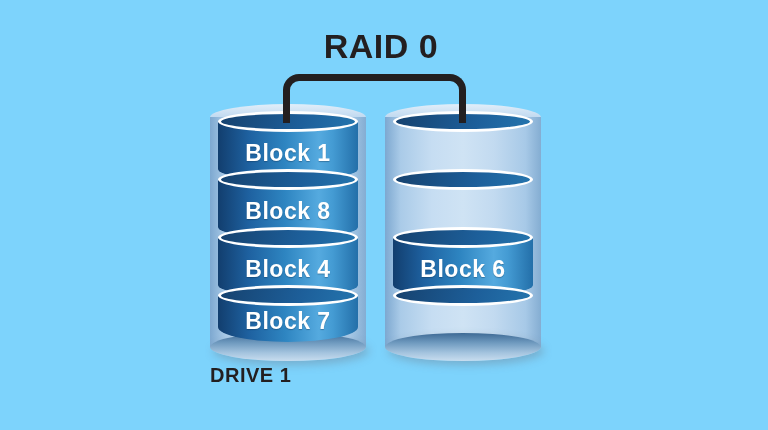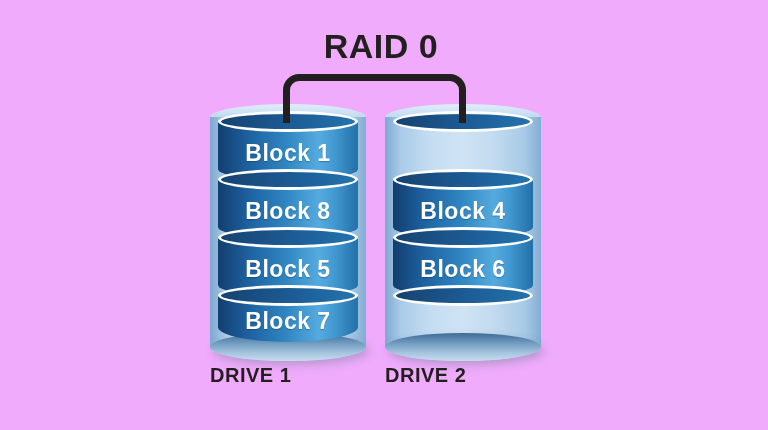--- a/index.html
+++ b/index.html
@@ -1,17 +1,17 @@
 <!DOCTYPE html>
 <html><head>
 <meta charset="utf-8">
 <style>
   html,body { margin:0; padding:0; background:#fff; }
   .canvas {
-    position:relative; width:768px; height:430px; background:#f0abfc;
+    position:relative; width:768px; height:430px; background:#7dd3fc;
     overflow:hidden; font-family:"Liberation Sans", sans-serif;
   }
   .title {
     position:absolute; top:27px; left:0; right:6px; text-align:center;
     font-size:34px; font-weight:bold; color:#231f20; letter-spacing:0.5px;
   }
   .bracket {
     position:absolute; left:283px; top:74px; width:183px; height:49px;
     box-sizing:border-box;
     border:7px solid #231f20; border-bottom:none;
@@ -79,45 +79,41 @@
     <div class="outer-body"></div>
     <div class="outer-bottom"></div>
     <div class="blocks">
       <div class="block-body bb1">
         <span class="block-label">Block 1</span>
       </div>
       <div class="block-body bb2">
         <span class="block-label">Block 8</span>
       </div>
       <div class="block-body bb3">
-        <span class="block-label">Block 5</span>
+        <span class="block-label">Block 4</span>
       </div>
       <div class="block-body bb4">
         <span class="block-label">Block 7</span>
       </div>
       <div class="block-ellipse be1"></div>
       <div class="block-ellipse be2"></div>
       <div class="block-ellipse be3"></div>
       <div class="block-ellipse be4"></div>
     </div>
     <div class="drive-label">DRIVE 1</div>
   </div>
 
   <div class="drive drive2">
     <div class="outer-top"></div>
     <div class="outer-body"></div>
     <div class="outer-bottom"></div>
     <div class="blocks">
-      <div class="block-body bb2">
-        <span class="block-label">Block 4</span>
-      </div>
       <div class="block-body bb3">
         <span class="block-label">Block 6</span>
       </div>
       <div class="block-ellipse be1"></div>
       <div class="block-ellipse be2"></div>
       <div class="block-ellipse be3"></div>
       <div class="block-ellipse be4"></div>
     </div>
-    <div class="drive-label">DRIVE 2</div>
   </div>
 
 </div>
 
 </body></html>

